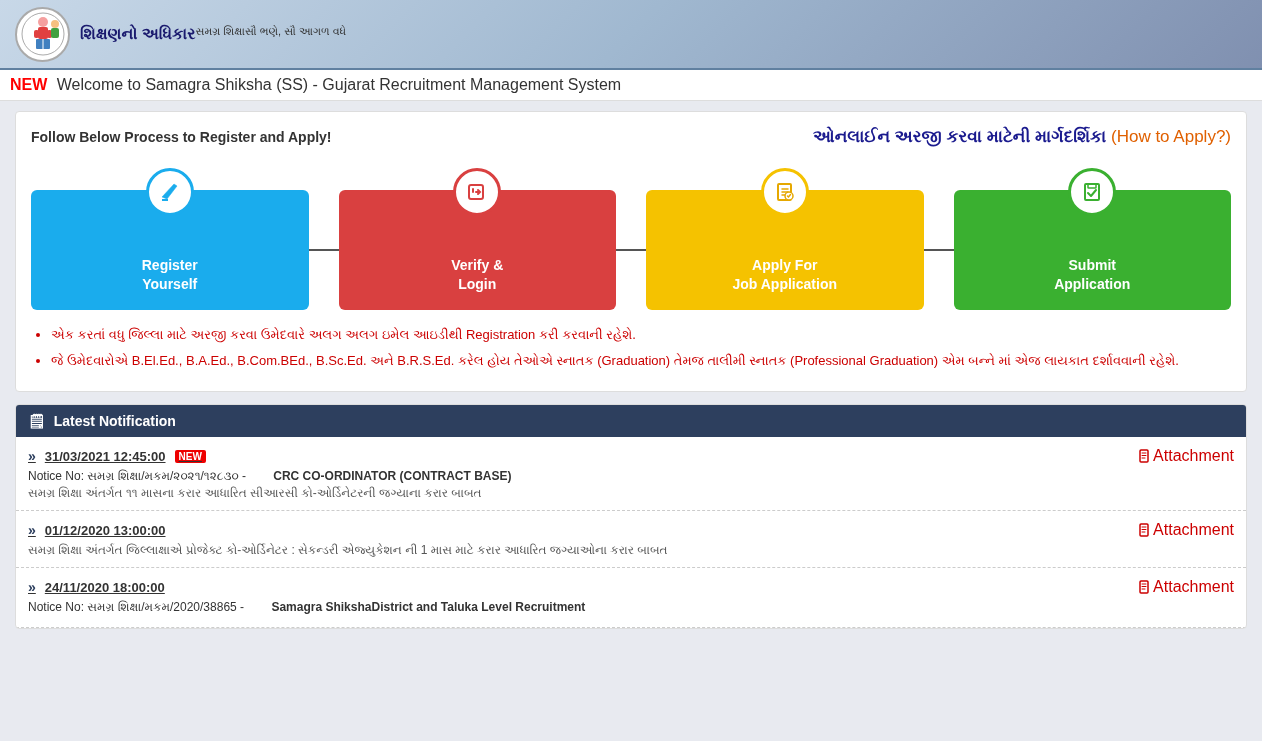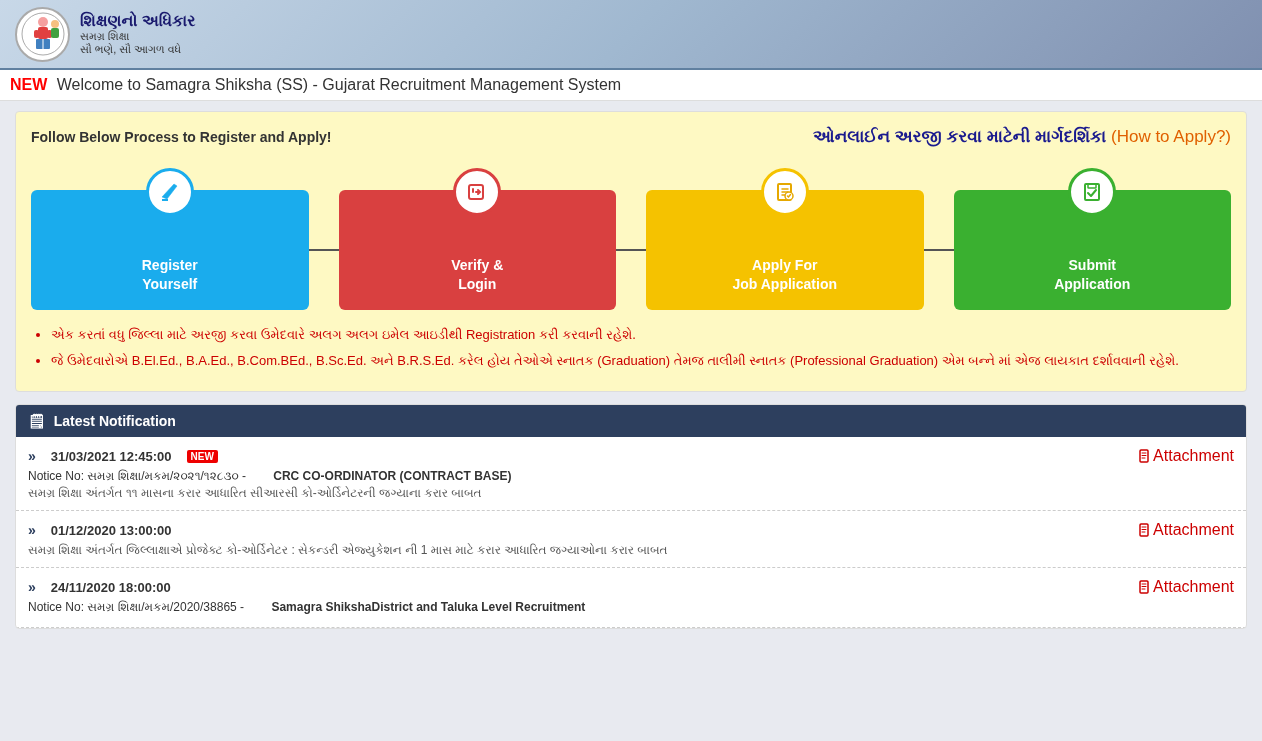--- a/index.html
+++ b/index.html
@@ -25,21 +25,21 @@
       border-radius: 50%;
       background: #fff;
       display: flex;
       align-items: center;
       justify-content: center;
       overflow: hidden;
       border: 2px solid #aaa;
     }
     .logo-text {
       display: flex;
-      flex-direction: column;
+      flex-direction: row;
     }
     .logo-text .title-guj {
       font-size: 16px;
       font-weight: bold;
       color: #1a1a6e;
       font-family: Arial, sans-serif;
     }
     .logo-text .subtitle-guj {
       font-size: 11px;
       color: #333;
@@ -61,21 +61,21 @@
       margin-right: 5px;
     }
 
     
     .main-content {
       padding: 10px 15px;
     }
 
     
     .process-box {
-      background: #fef9c3;
+      background: #ffffff;
       border: 1px solid #ddd;
       border-radius: 4px;
       padding: 15px;
       margin-bottom: 12px;
     }
     .process-header {
       display: flex;
       justify-content: space-between;
       align-items: center;
       margin-bottom: 15px;
@@ -199,21 +199,22 @@
       align-items: center;
       justify-content: space-between;
       margin-bottom: 4px;
     }
     .notif-date {
       font-size: 13px;
       color: #333;
       font-weight: bold;
       display: flex;
       align-items: center;
-      gap: 15px;
+      gap: 9px;
+      text-decoration: underline;
     }
     .notif-date::before {
       content: "»";
       color: #2d3f5e;
       font-size: 14px;
     }
     .new-tag {
       background: #e00;
       color: #fff;
       font-size: 10px;

